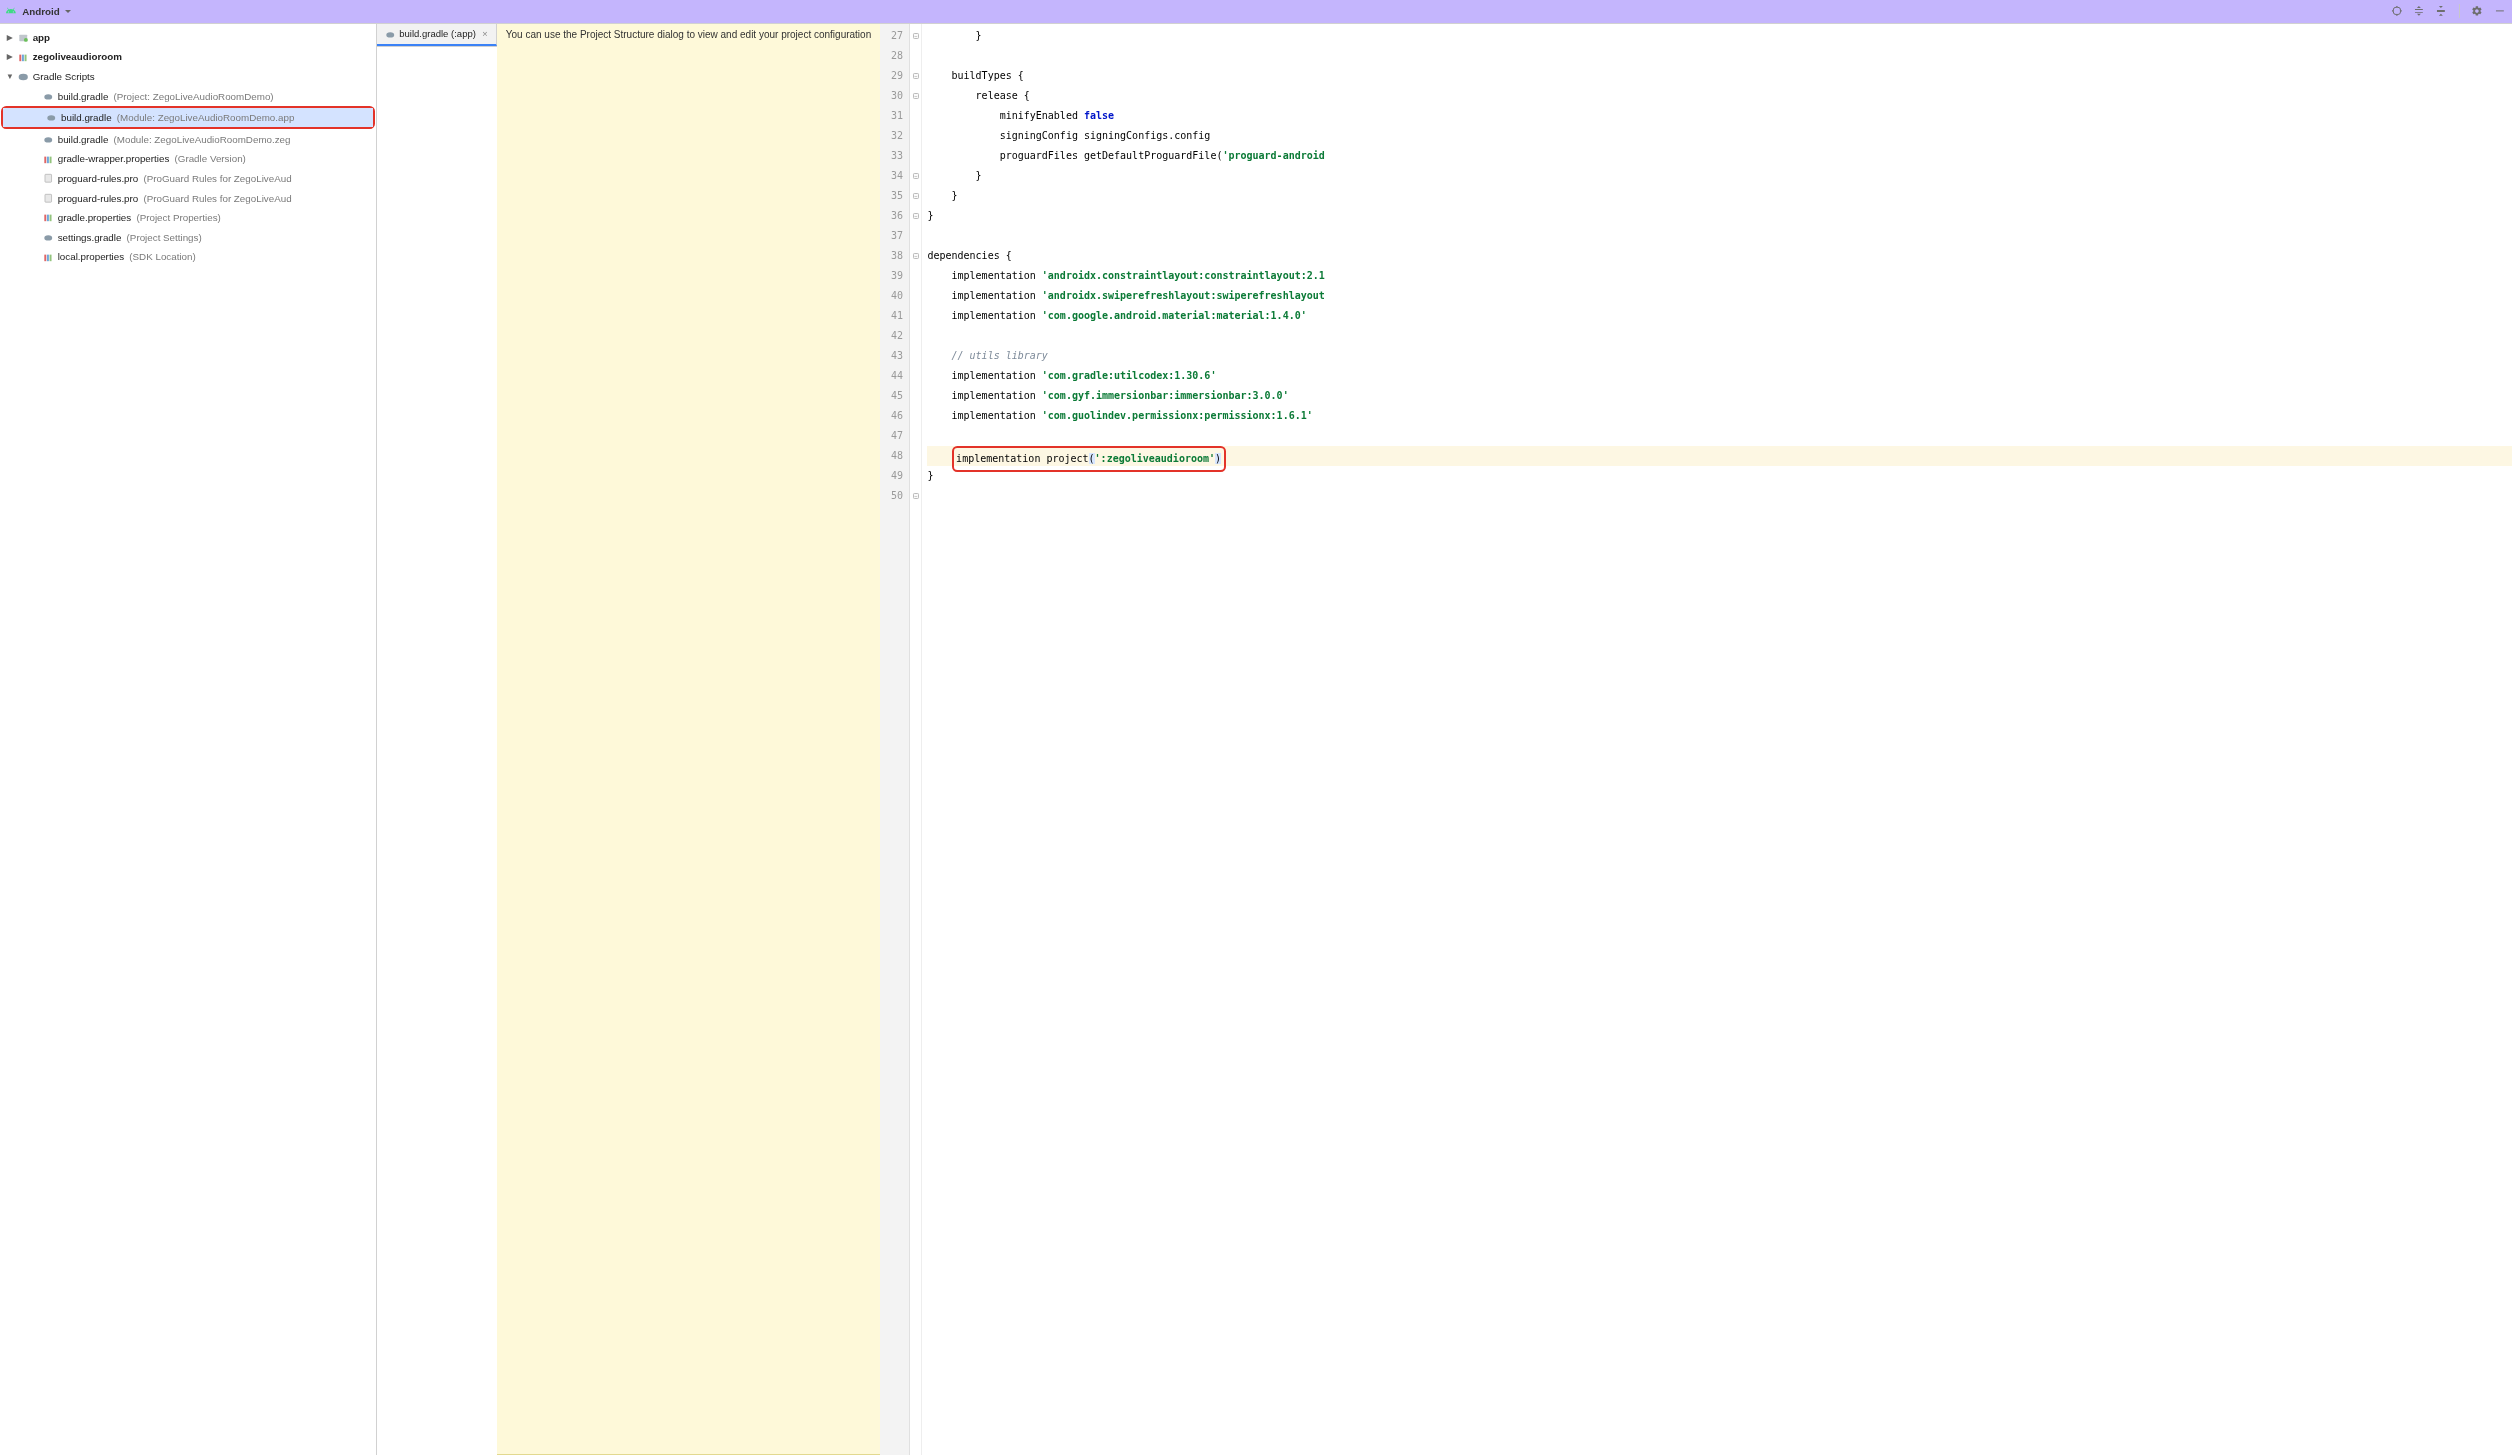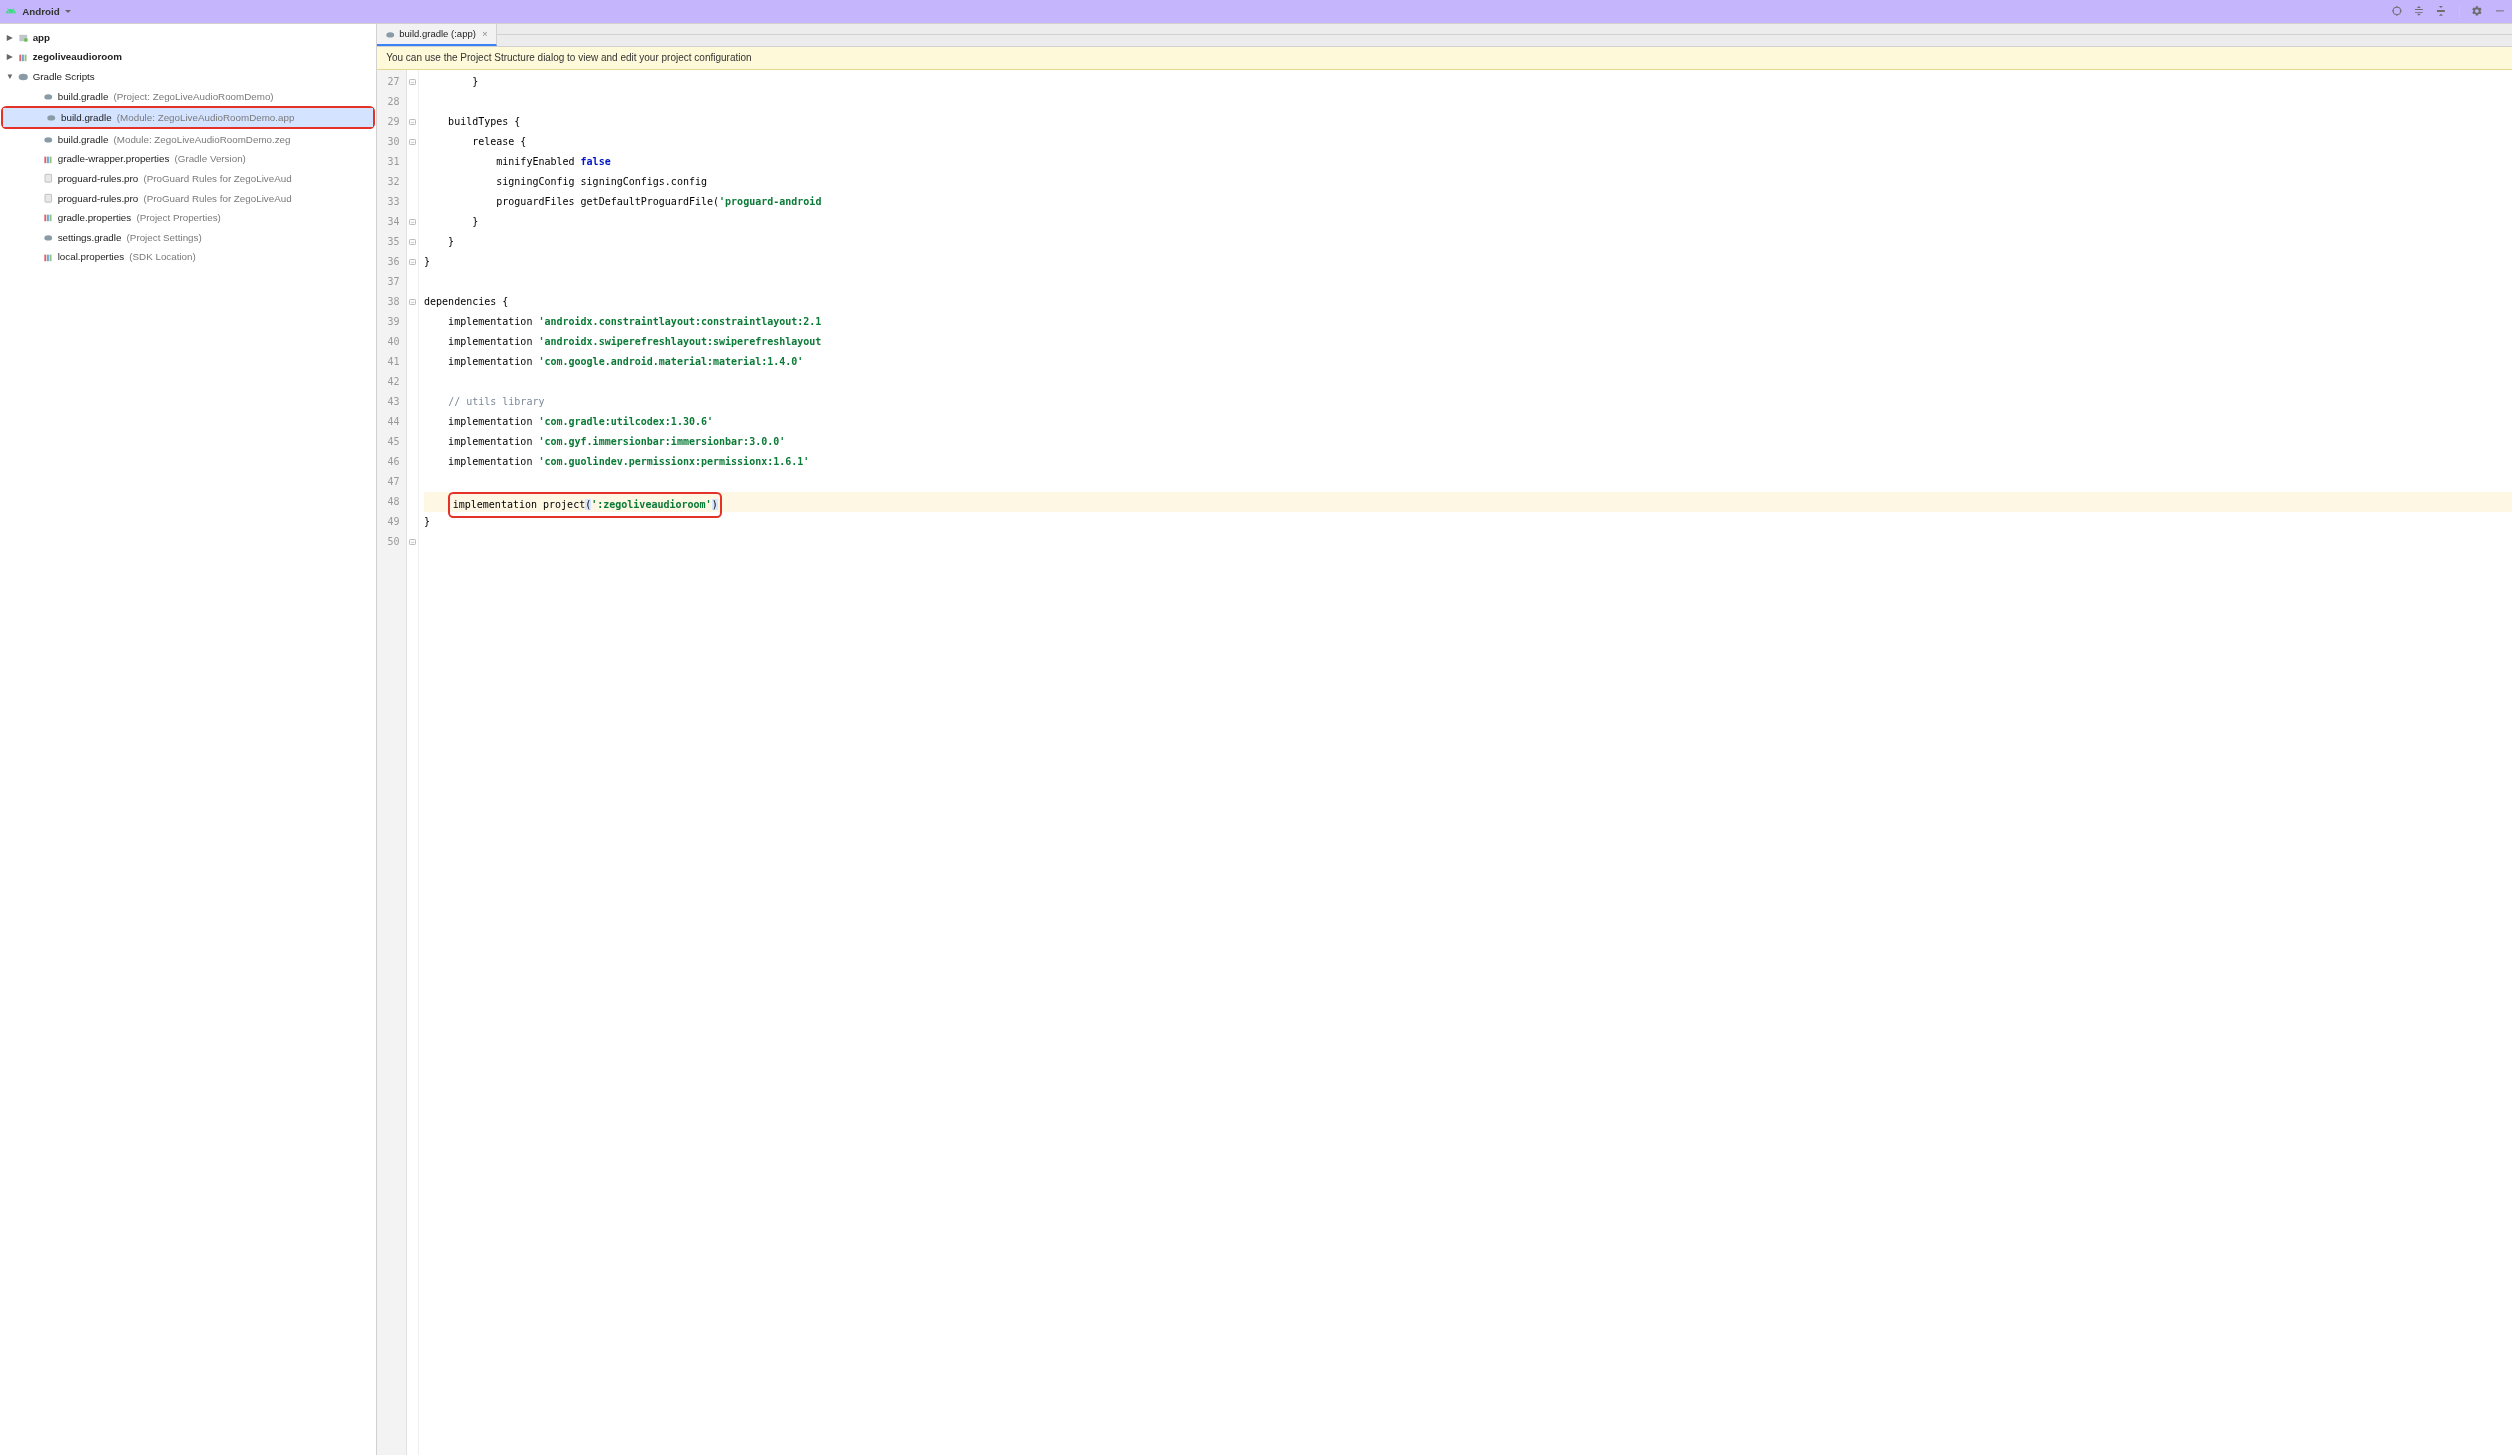--- a/index.html
+++ b/index.html
@@ -94,21 +94,21 @@
 .tree-row .node-label { color: #222; }
 .tree-row .node-label.bold { font-weight: 700; }
 .tree-row .node-suffix { color: #7a7a7a; margin-left: 2.6px; }
 .indent-2 { padding-left: 42px; }
 .red-box {
   border: 2px solid #e33329;
   border-radius: 5.2px;
   margin: 0 1.3px;
 }
 
-.editor-area { flex: 1; display: flex; flex-direction: column; overflow: hidden; }
+.editor-area { flex: 1; display: flex; flex-direction: row; overflow: hidden; }
 .banner {
   background: #fef9d9;
   border-bottom: 0.7px solid #e2d98f;
   padding: 5.2px 9.2px;
   font-size: 10px;
   color: #333;
 }
 .editor { flex: 1; display: flex; overflow: hidden; font-family: "SF Mono", Menlo, Consolas, monospace; font-size: 10px; }
 .gutter {
   background: #f3f3f3;
@@ -133,21 +133,21 @@
   font-size: 5.2px; line-height: 5.2px;
   text-align: center;
   color: #999;
   background: #fafafa;
 }
 .code { flex: 1; padding: 2.6px 0 0 5.2px; }
 .code .ln { height: 20px; line-height: 20px; white-space: pre; }
 .code .ln.hl { background: #fdf7e3; }
 .tok-kw { color: #0015c9; font-weight: 600; }
 .tok-str { color: #0b7a36; font-weight: 600; }
-.tok-comment { color: #7d8a99; }
+.tok-comment { color: #7d8a99; font-style: italic; }
 .tok-paren-hl { background: #d7e6ff; }
 .red-inline {
   border: 2px solid #e33329;
   border-radius: 5.2px;
   padding: 0.7px 2.6px;
   display: inline-block;
 }
 svg { display: block; }
 .tab-pane-rest { flex:1; border-bottom:0.7px solid #d1d1d1; background:#ececec; }
 </style>

